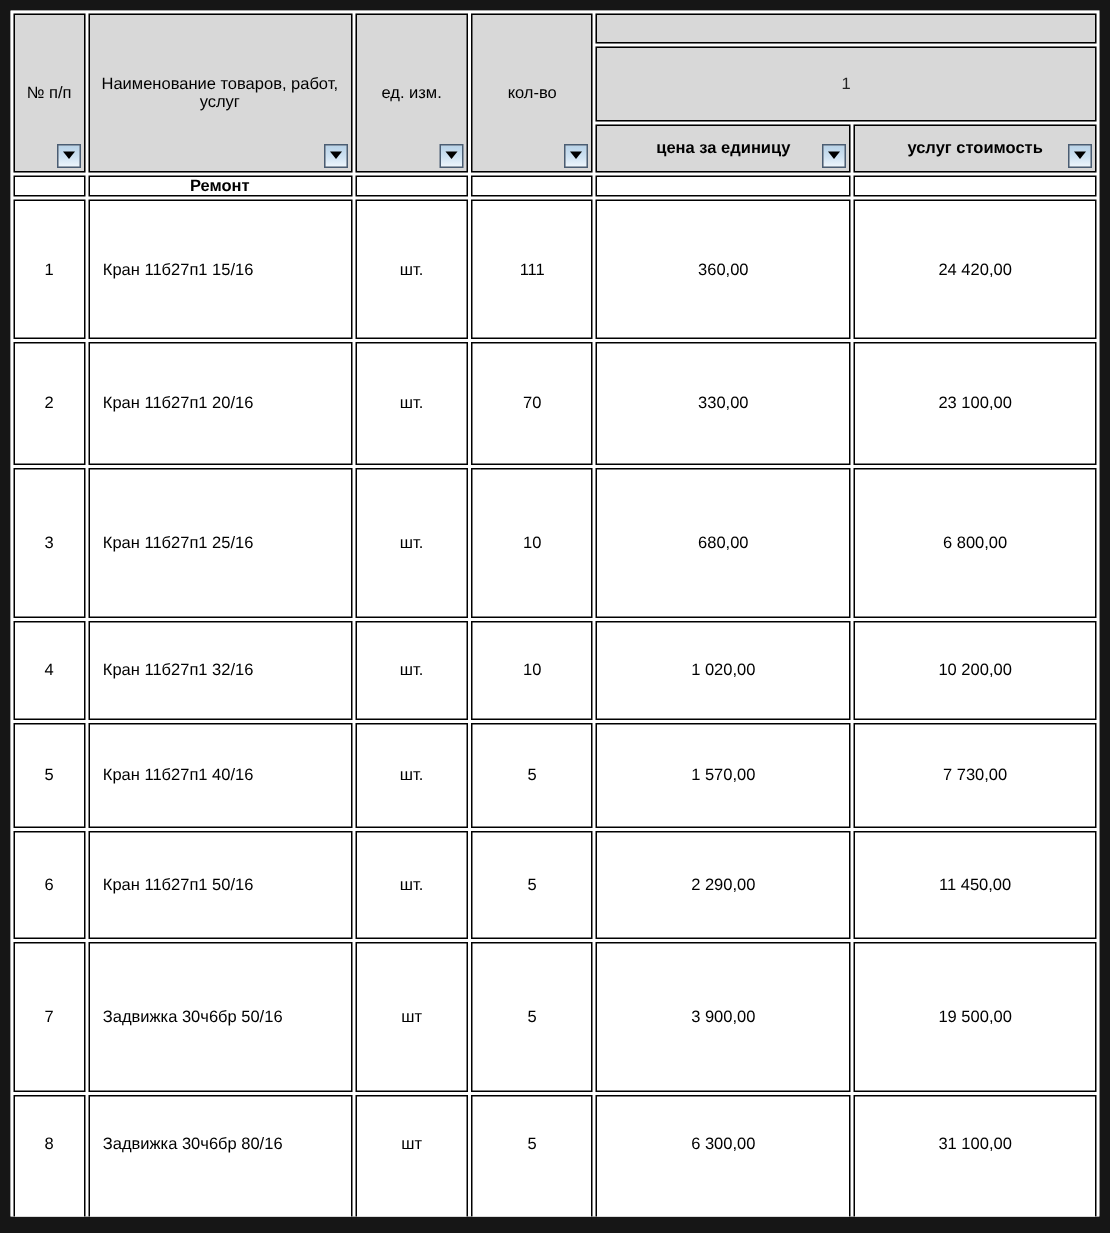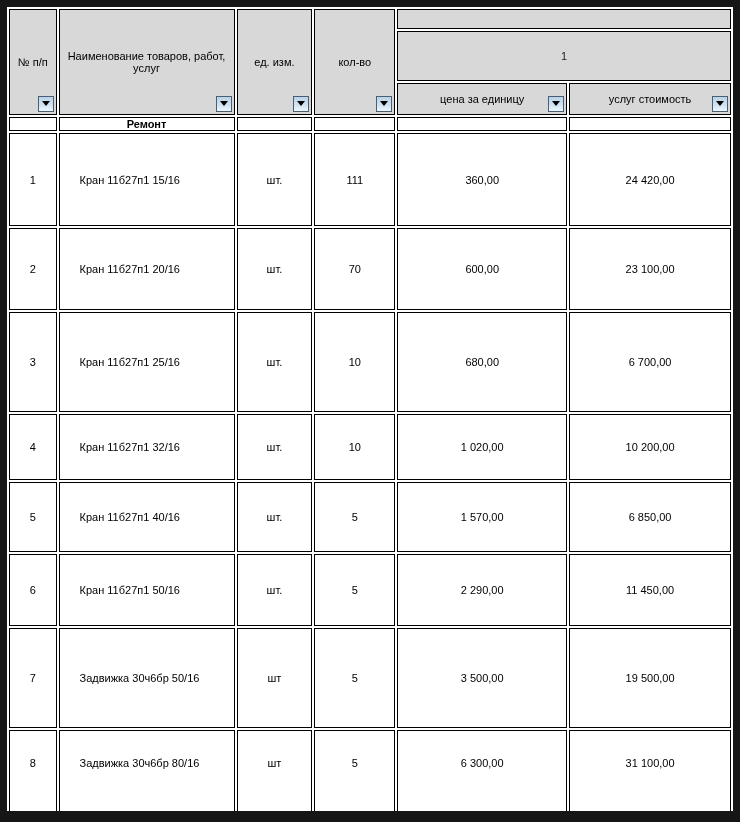--- a/index.html
+++ b/index.html
@@ -37,27 +37,27 @@
     text-align: center;
     padding: 1px 2px;
     overflow: hidden;
     font-weight: normal;
   }
   th { background: #d8d8d8; position: relative; }
   th.empty-bar { border-bottom: 1px solid #000; }
 
   tr.hrow-a th { height: 20px; }
   tr.hrow-b td { height: 50px; background: #d8d8d8; color: #222; }
-  tr.hrow-c th { height: 32px; }
+  tr.hrow-c th { height: 32px; font-weight: bold; }
 
   tr.section-row td { height: 12px; padding: 0 20px; }
   tr.section-row td.section-label { font-weight: bold; }
 
   tr.data-row td { background: #fff; }
-  tr.data-row td.cell-name { text-align: left; padding-left: 20px; }
+  tr.data-row td.cell-name { text-align: left; padding-left: 9px; }
 
   tr.r1 td { height: 93px; }
   tr.r2 td { height: 82px; }
   tr.r3 td { height: 100px; }
   tr.r4 td { height: 66px; }
   tr.r5 td { height: 70px; }
   tr.r6 td { height: 72px; }
   tr.r7 td { height: 100px; }
   tr.r8 td { height: 92px; }
   tr.r8 td { vertical-align: top; padding-top: 26px; }
@@ -158,66 +158,66 @@
       <td class="cell-qty">111</td>
       <td class="cell-price">360,00</td>
       <td class="cell-total">24 420,00</td>
     </tr>
 
     <tr class="data-row r2">
       <td class="cell-num">2</td>
       <td class="cell-name">Кран 11б27п1 20/16</td>
       <td class="cell-unit">шт.</td>
       <td class="cell-qty">70</td>
-      <td class="cell-price">600,00</td>
+      <td class="cell-price">330,00</td>
       <td class="cell-total">23 100,00</td>
     </tr>
 
     <tr class="data-row r3">
       <td class="cell-num">3</td>
       <td class="cell-name">Кран 11б27п1 25/16</td>
       <td class="cell-unit">шт.</td>
       <td class="cell-qty">10</td>
       <td class="cell-price">680,00</td>
-      <td class="cell-total">6 700,00</td>
+      <td class="cell-total">6 800,00</td>
     </tr>
 
     <tr class="data-row r4">
       <td class="cell-num">4</td>
       <td class="cell-name">Кран 11б27п1 32/16</td>
       <td class="cell-unit">шт.</td>
       <td class="cell-qty">10</td>
       <td class="cell-price">1 020,00</td>
       <td class="cell-total">10 200,00</td>
     </tr>
 
     <tr class="data-row r5">
       <td class="cell-num">5</td>
       <td class="cell-name">Кран 11б27п1 40/16</td>
       <td class="cell-unit">шт.</td>
       <td class="cell-qty">5</td>
       <td class="cell-price">1 570,00</td>
-      <td class="cell-total">6 850,00</td>
+      <td class="cell-total">7 730,00</td>
     </tr>
 
     <tr class="data-row r6">
       <td class="cell-num">6</td>
       <td class="cell-name">Кран 11б27п1 50/16</td>
       <td class="cell-unit">шт.</td>
       <td class="cell-qty">5</td>
       <td class="cell-price">2 290,00</td>
       <td class="cell-total">11 450,00</td>
     </tr>
 
     <tr class="data-row r7">
       <td class="cell-num">7</td>
       <td class="cell-name">Задвижка 30ч6бр 50/16</td>
       <td class="cell-unit">шт</td>
       <td class="cell-qty">5</td>
-      <td class="cell-price">3 500,00</td>
+      <td class="cell-price">3 900,00</td>
       <td class="cell-total">19 500,00</td>
     </tr>
 
     <tr class="data-row r8">
       <td class="cell-num">8</td>
       <td class="cell-name">Задвижка 30ч6бр 80/16</td>
       <td class="cell-unit">шт</td>
       <td class="cell-qty">5</td>
       <td class="cell-price">6 300,00</td>
       <td class="cell-total">31 100,00</td>

